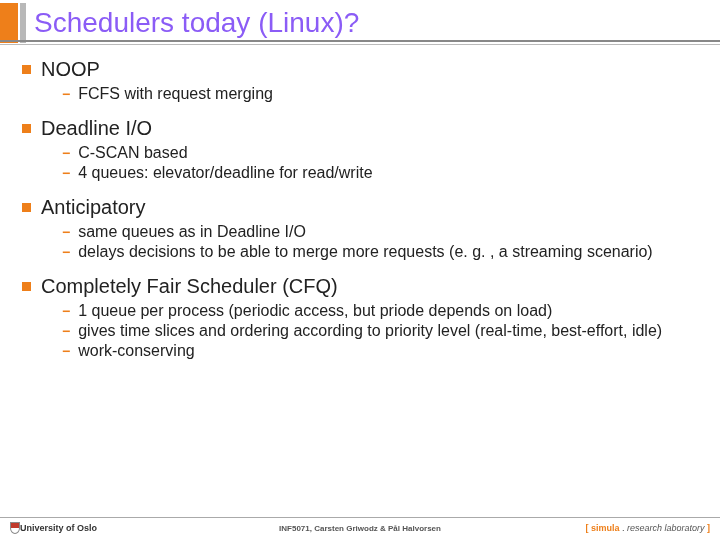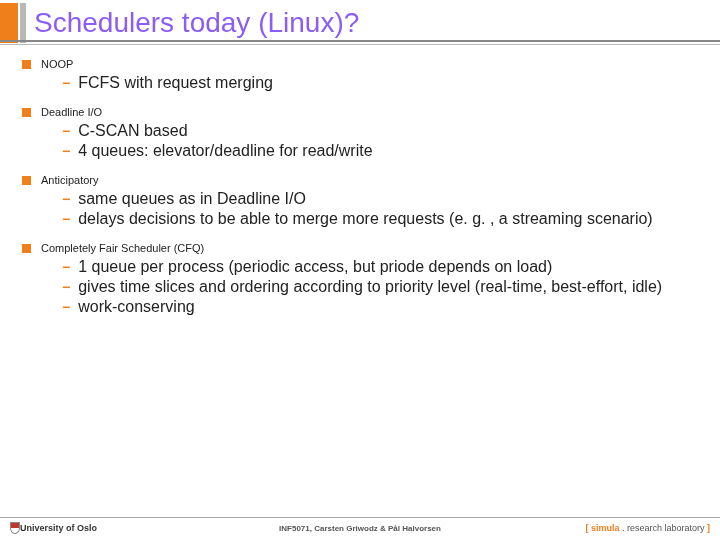--- a/index.html
+++ b/index.html
@@ -62,21 +62,21 @@
     margin-bottom: 4px;
   }
   .sq-bullet {
     width: 9px;
     height: 9px;
     background: #ee7f1a;
     margin-right: 10px;
     flex-shrink: 0;
   }
   .section-title {
-    font-size: 11px;
+    font-size: 20px;
     color: #222;
   }
   .sub-list {
     padding-left: 40px;
   }
   .sub-item {
     display: flex;
     align-items: flex-start;
     margin-bottom: 2px;
   }
@@ -123,21 +123,21 @@
     position: absolute;
     left: 50%;
     transform: translateX(-50%);
     font-weight: bold;
   }
   .footer-right {
     color: #333;
   }
   .footer-right .br { color: #ee7f1a; font-weight: bold; }
   .footer-right .sim { color: #ee7f1a; font-weight: bold; }
-  .footer-right .lab { color: #555; }
+  .footer-right .lab { color: #555; font-style: italic; }
 </style>
 </head>
 <body>
 
 <div class="title-bar">
   <div class="orange-block"></div>
   <div class="grey-block"></div>
   <div class="title">Schedulers today (Linux)?</div>
   <div class="underline"></div>
   <div class="underline2"></div>

